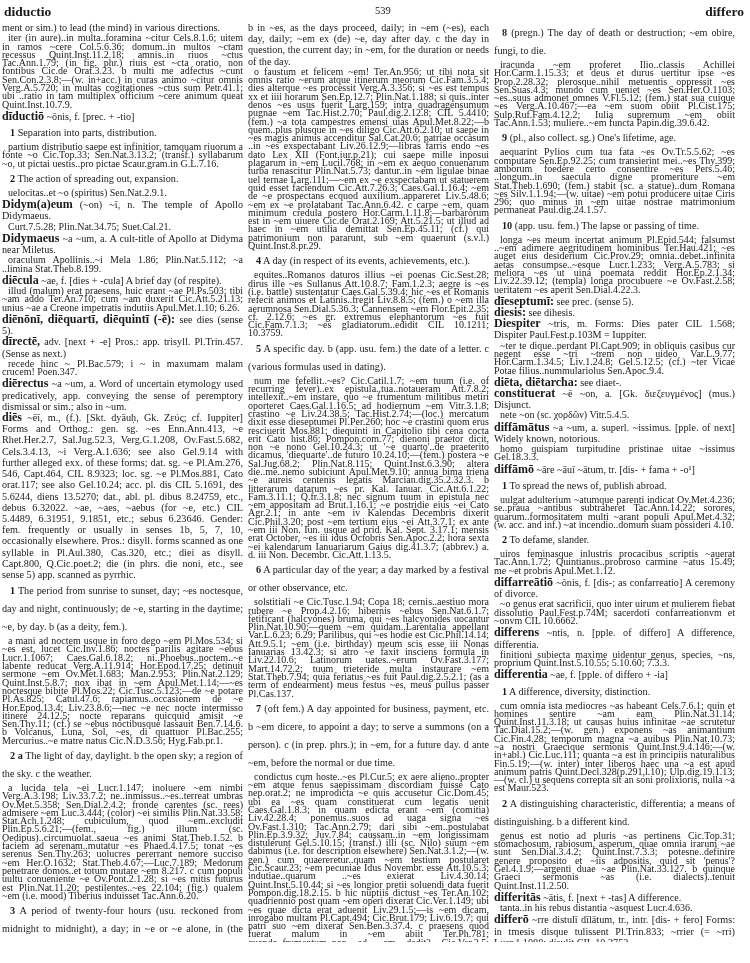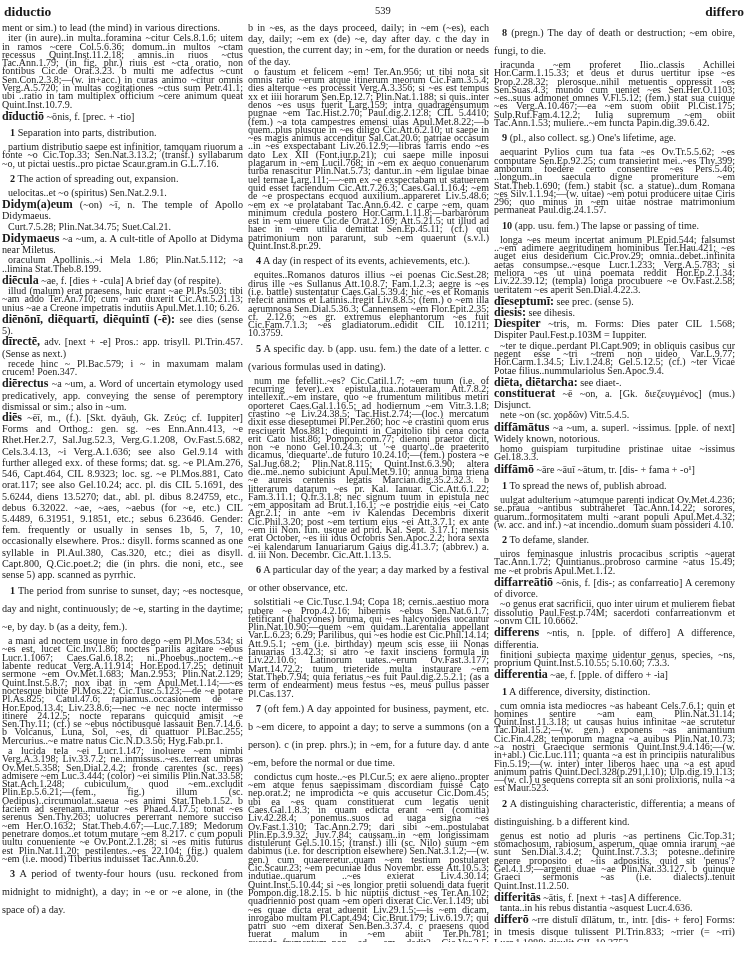--- a/index.html
+++ b/index.html
@@ -52,20 +52,21 @@
       <p class="cit">oraculum Apollinis..~i Mela 1.86; Plin.Nat.5.112; ~a ..limina Stat.Theb.8.199.</p>
       <p class="para entry"><span class="hw">diēcula</span><span> ~ae, f. [dies + -cula] A brief day (of respite).</span></p>
       <p class="cit">illud (malum) erat praesens, huic erant ~ae Pl.Ps.503; tibi ~am addo Ter.An.710; cum ~am duxerit Cic.Att.5.21.13; unius ~ae a Creone impetratis indutiis Apul.Met.1.10; 6.26.</p>
       <p class="para entry"><span class="hw">diēnōnī, diēquartī, diēquintī (-ē):</span><span> see dies (sense 5).</span></p>
       <p class="para entry"><span class="hw">dīrectē,</span><span> adv. [next + -e] Pros.: app. trisyll. Pl.Trin.457. (Sense as next.)</span></p>
       <p class="cit">recede hinc ~ Pl.Bac.579; i ~ in maxumam malam crucem! Poen.347.</p>
       <p class="para entry"><span class="hw">diērectus</span><span> ~a ~um, a. Word of uncertain etymology used predicatively, app. conveying the sense of peremptory dismissal or sim.; also in ~um.</span></p>
       <p class="para entry"><span class="hw">diēs</span><span> ~ēī, m., (f.). [Skt. dyāuḥ, Gk. Ζεύς; cf. Iuppiter] Forms and Orthog.: gen. sg. ~es Enn.Ann.413, ~e Rhet.Her.2.7, Sal.Jug.52.3, Verg.G.1.208, Ov.Fast.5.682, Cels.3.4.13, ~i Verg.A.1.636; see also Gel.9.14 with further alleged exx. of these forms; dat. sg. ~e Pl.Am.276, 546, Capt.464, CIL 8.9323; loc. sg. ~e Pl.Mos.881, Cato orat.117; see also Gel.10.24; acc. pl. dis CIL 5.1691, des 5.6244, diens 13.5270; dat., abl. pl. dibus 8.24759, etc., debus 6.32022. ~ae, ~aes, ~aebus (for ~e, etc.) CIL 5.4489, 6.31951, 9.1851, etc.; sebus 6.23646. Gender: fem. frequently or usually in senses 1b, 5, 7, 10, occasionally elsewhere. Pros.: disyll. forms scanned as one syllable in Pl.Aul.380, Cas.320, etc.; diei as disyll. Capt.800, Q.Cic.poet.2; die (in phrs. die noni, etc., see sense 5) app. scanned as pyrrhic.</span></p>
       <p class="sense"><span class="num">1</span><span> The period from sunrise to sunset, day; ~es noctesque, day and night, continuously; de ~e, starting in the daytime; ~e, by day. b (as a deity, fem.).</span></p>
       <p class="cit">a mani ad noctem usque in foro dego ~em Pl.Mos.534; si ~es est, lucet Cic.Inv.1.86; noctes parilis agitare ~ebus Lucr.1.1067; Caes.Gal.6.18.2; ni..Phoebus..noctem..~e labente reducat Verg.A.11.914; Hor.Epod.17.25; detinuit sermone ~em Ov.Met.1.683; Man.2.953; Plin.Nat.2.129; Quint.Inst.5.8.7; nox ibat in ~em Apul.Met.1.14;—~es noctesque bibite Pl.Mos.22; Cic.Tusc.5.123;—de ~e potare Pl.As.825; Catul.47.6; rapiamus..occasionem de ~e Hor.Epod.13.4; Liv.23.8.6;—nec ~e nec nocte intermisso itinere 24.12.5; nocte reparans quicquid amisit ~e Sen.Thy.11; (cf.) se ~ebus noctibusque lassauit Ben.7.14.6. b Volcanus, Luna, Sol, ~es, di quattuor Pl.Bac.255; Mercurius..~e matre natus Cic.N.D.3.56; Hyg.Fab.pr.1.</p>
+      <p class="sense"><span class="num">2 a</span><span> The light of day, daylight. b the open sky; a region of the sky. c the weather.</span></p>
       <p class="cit">a lucida tela ~ei Lucr.1.147; inoluere ~em nimbi Verg.A.3.198; Liv.33.7.2; ne..inmissus..~es..terreat umbras Ov.Met.5.358; Sen.Dial.2.4.2; fronde carentes (sc. rees) admisere ~em Luc.3.444; (color) ~ei similis Plin.Nat.33.58; Stat.Ach.1.248; cubiculum, quod ~em..excludit Plin.Ep.5.6.21;—(fem., fig.) illum (sc. Oedipus)..circumuolat..saeua ~es animi Stat.Theb.1.52. b faciem ad serenam..mutatur ~es Phaed.4.17.5; tonat ~es serenus Sen.Thy.263; uolucres pererrant nemore succiso ~em Her.O.1632; Stat.Theb.4.67;—Luc.7.189; Medorum penetrare domos..et totum mutare ~em 8.217. c cum populi uultu conueniente ~e Ov.Pont.2.1.28; si ~es mitis futurus est Plin.Nat.11.20; pestilentes..~es 22.104; (fig.) qualem ~em (i.e. mood) Tiberius induisset Tac.Ann.6.20.</p>
       <p class="sense"><span class="num">3</span><span> A period of twenty-four hours (usu. reckoned from midnight to midnight), a day; in ~e or ~e alone, in (the space of) a day.</span></p>
     </div>
   <div class="col c2" id="col1">
       <p class="para cont">b in ~es, as the days proceed, daily; in ~em (~es), each day, daily; ~em ex (de) ~e, day after day. c the day in question, the current day; in ~em, for the duration or needs of the day.</p>
       <p class="cit">o faustum et felicem ~em! Ter.An.956; ut tibi nota sit omnis ratio ~erum atque itinerum meorum Cic.Fam.3.5.4; dies alterque ~es processit Verg.A.3.356; si ~es est tempus xx et iiii horarum Sen.Ep.12.7; Plin.Nat.1.188; si quis..inter denos ~es usus fuerit Larg.159; intra quadragensumum pugnae ~em Tac.Hist.2.70; Paul.dig.2.12.8; CIL 5.4410; (fem.) ~a tota campestres emensi uias Apul.Met.8.22;—b quem..plus plusque in ~es diligo Cic.Att.6.2.10; ut saepe in ~es magis animus accenditur Sal.Cat.20.6; patriae occasum ..in ~es exspectabant Liv.26.12.9;—libras farris endo ~es dato Lex XII (Font.iur.p.21); cui saepe mille inposui plagarum in ~em Lucil.768; in ~em ex aequo conuenarum turba renascitur Plin.Nat.5.73; dantur..in ~em ligulae binae uel ternae Larg.111;—~em ex ~e exspectabam ut statuerem quid esset faciendum Cic.Att.7.26.3; Caes.Gal.1.16.4; ~em de ~e prospectans ecquod auxilium..appareret Liv.5.48.6; ~em ex ~e prolatabant Tac.Ann.6.42. c carpe ~em, quam minimum credula postero Hor.Carm.1.11.8;—barbarorum est in ~em uiuere Cic.de Orat.2.169; Att.5.21.5; ut illud ad haec in ~em utilia demittat Sen.Ep.45.11; (cf.) qui patrimonium non pararunt, sub ~em quaerunt (s.v.l.) Quint.Inst.8.pr.29.</p>
       <p class="sense"><span class="num">4</span><span> A day (in respect of its events, achievements, etc.).</span></p>
       <p class="cit">equites..Romanos daturos illius ~ei poenas Cic.Sest.28; dirus ille ~es Sullanus Att.10.8.7; Fam.1.2.3; aegre is ~es (i.e. battle) sustentatur Caes.Gal.5.39.4; hic ~es et Romanis refecit animos et Latinis..fregit Liv.8.8.5; (fem.) o ~em illa aerumnosa Sen.Dial.5.36.3; Cannensem ~em Flor.Epit.2.35; cf. 2.12.6; ~es gr. extremus elephantorum ~es fuit Cic.Fam.7.1.3; ~es gladiatorum..edidit CIL 10.1211; 10.3759.</p>
       <p class="sense"><span class="num">5</span><span> A specific day. b (app. usu. fem.) the date of a letter. c (various formulas used in dating).</span></p>
       <p class="cit">num me fefellit..~es? Cic.Catil.1.7; ~em tuum (i.e. of recurring fever)..ex epistula..tua..notaueram Att.7.8.2; intellexit..~em instare, quo ~e frumentum militibus metiri oporteret Caes.Gal.1.16.5; ad hodiernum ~em Vitr.3.1.8; crastino ~e Liv.24.38.5; Tac.Hist.2.74;—(loc.) mercatum dixit esse dieseptumei Pl.Per.260; hoc ~e crastini quom erus resciuerit Mos.881; diequinti in Capitolio tibi cena cocta erit Cato hist.86; Pompon.com.77; dienoni praetor dicit, non ~e nono Gel.10.24.3; ut '~e quarto'..de praeterito dicamus, 'diequarte'..de futuro 10.24.10;—(fem.) postera ~e Sal.Jug.68.2; Plin.Nat.8.115; Quint.Inst.6.3.90; altera die..me..nemo subiciunt Apul.Met.9.10; annua bima triena ~e aureis centenis legatis Marcian.dig.35.2.32.3. b litterarum datarum ~es pr. Kal. Ianuar. Cic.Att.6.1.22; Fam.3.11.1; Q.fr.3.1.8; nec signum tuum in epistula nec ~em appositam ad Brut.1.16.1; ~e postridie eius ~ei Cato Agr.2.1; in ante ~em iv Kalendas Decembris dixerit Cic.Phil.3.20; post ~em tertium eius ~ei Att.3.7.1; ex ante ~em iii Non. Iun. usque ad prid. Kal. Sept. 3.17.1; mensis erat October, ~es iii idus Octobris Sen.Apoc.2.2; hora sexta ~ei kalendarum Ianuariarum Gaius dig.41.3.7; (abbrev.) a. d. iii Non. Decembr. Cic.Att.1.13.5.</p>

